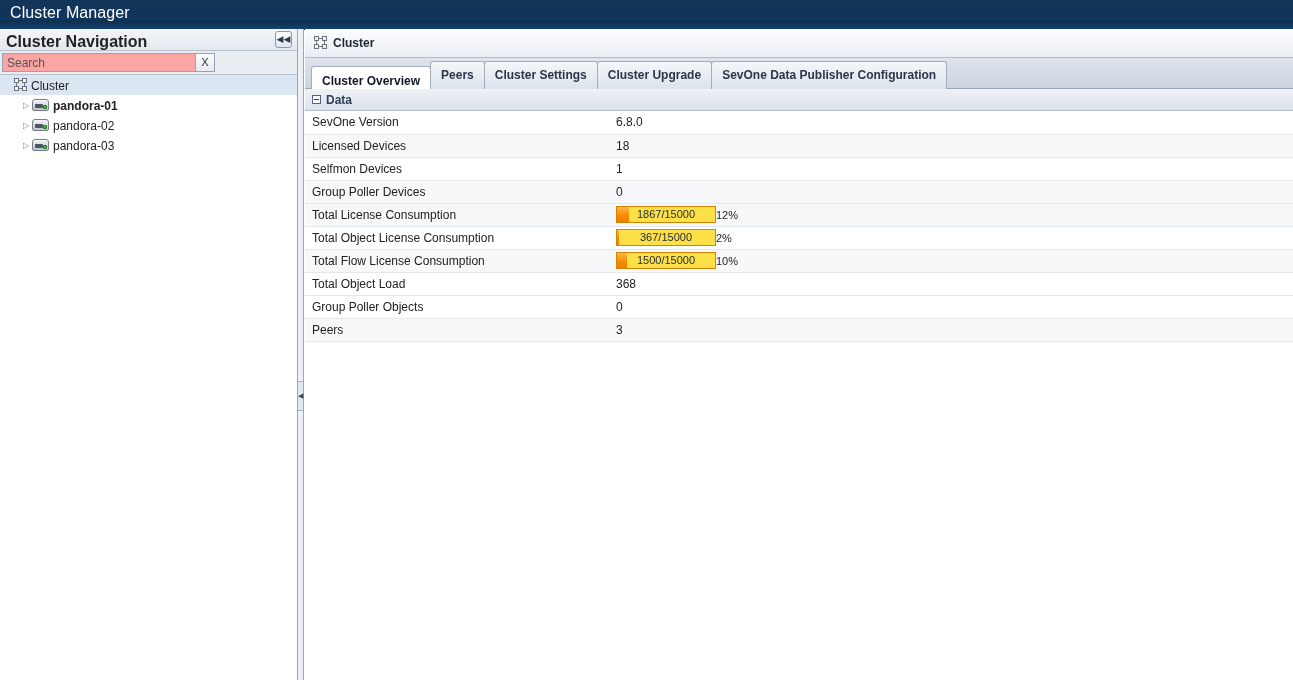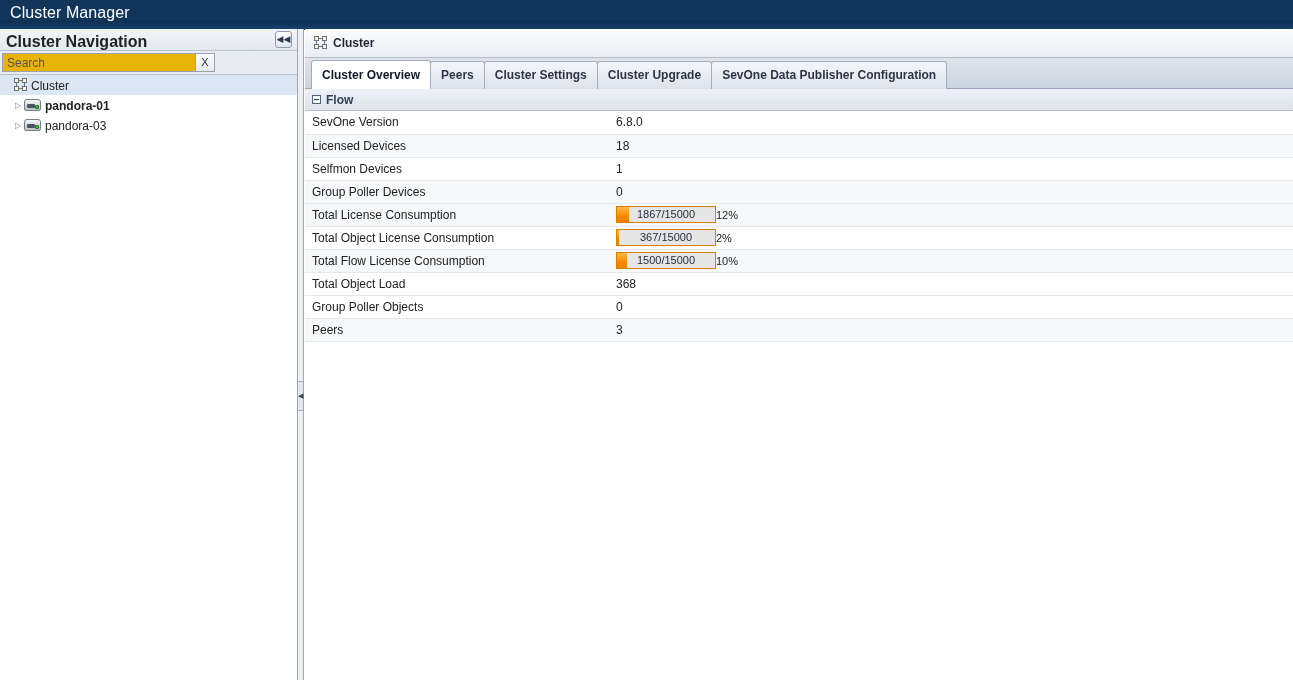--- a/index.html
+++ b/index.html
@@ -86,21 +86,21 @@
   .search-input {
     position: absolute;
     left: 2px; top: 2px;
     width: 194px; height: 19px;
     border: 1px solid #97a3b5;
     box-sizing: border-box;
     font-family: "Liberation Sans", sans-serif;
     font-size: 12px;
     padding: 0 4px;
     color: #333;
-    background: #eab308;
+    background: #fca5a5;
     outline: none;
   }
   .search-input::placeholder { color: #555; opacity: 1; }
   .search-clear {
     position: absolute;
     left: 196px; top: 2px;
     width: 19px; height: 19px;
     border: 1px solid #97a3b5;
     border-left: none;
     box-sizing: border-box;
@@ -118,21 +118,21 @@
     height: 20px;
     line-height: 20px;
     font-size: 12px;
     white-space: nowrap;
     cursor: pointer;
   }
   .tree-row.root {
     background: #dce5f2;
     padding-left: 14px;
   }
-  .tree-row.child { padding-left: 12px; }
+  .tree-row.child { padding-left: 20px; }
   .tree-row.selected-bold .node-label { font-weight: bold; }
   .twisty {
     display: inline-block;
     width: 12px;
     color: #7b8596;
     font-size: 8px;
     text-align: center;
     vertical-align: middle;
   }
   .node-label { vertical-align: middle; }
@@ -273,21 +273,21 @@
     box-sizing: border-box;
     cursor: pointer;
     vertical-align: top;
     margin-left: -1px;
   }
   .tab:first-child { margin-left: 0; }
   .tab.active {
     background: #ffffff;
     color: #111827;
     height: 29px;
-    margin-top: 2px;
+    margin-top: 8px;
     line-height: 28px;
   }
 
   .section-head {
     position: relative;
     height: 22px;
     line-height: 22px;
     background: linear-gradient(to bottom,#eef1f6 0%, #dde3ec 100%);
     border-bottom: 1px solid #b4bdcb;
     box-sizing: border-box;
@@ -329,21 +329,21 @@
   }
   .info-table td.k { width: 300px; padding-left: 7px; }
   .info-table td.v { padding-left: 4px; }
 
   .meter-wrap { display: flex; align-items: center; }
   .meter {
     position: relative;
     width: 100px; height: 17px;
     border: 1px solid #d78100;
     box-sizing: border-box;
-    background: #e5e5e5;
+    background: #fde047;
     overflow: hidden;
   }
   .meter .fill {
     position: absolute;
     left: 0; top: 0; bottom: 0;
     background: linear-gradient(to bottom,#ffb444 0%, #f58a00 60%, #ef8000 100%);
   }
   .meter .txt {
     position: absolute;
     left: 0; right: 0; top: 0; bottom: 0;
@@ -374,20 +374,21 @@
     </div>
 
     <div class="search-row">
       <input class="search-input" type="text" placeholder="Search" style="">
       <div class="search-clear">X</div>
     </div>
 
     <div class="tree" id="tree">
         <div class="tree-row root"><span class="ico-cluster"><i class="a"></i><i class="b"></i><i class="c"></i><i class="d"></i><u class="h1"></u><u class="h2"></u><u class="v1"></u><u class="v2"></u></span><span class="node-label">Cluster</span></div>
         <div class="tree-row child selected-bold"><span class="twisty">▷</span><span class="ico-server"><span class="slot"></span><span class="led"></span></span><span class="node-label">pandora-01</span></div>
+        <div class="tree-row child"><span class="twisty">▷</span><span class="ico-server"><span class="slot"></span><span class="led"></span></span><span class="node-label">pandora-02</span></div>
         <div class="tree-row child"><span class="twisty">▷</span><span class="ico-server"><span class="slot"></span><span class="led"></span></span><span class="node-label">pandora-03</span></div>
       </div>
   </div>
 
   <div class="splitter">
     <div class="grip">◀</div>
   </div>
 
   <div class="content">
 
@@ -401,21 +402,21 @@
           <u class="h2"></u>
           <u class="v1"></u>
           <u class="v2"></u>
       </span>
       <span class="crumb-label">Cluster</span>
     </div>
 
     <div class="tabbar" id="tabbar"><div class="tab active"><span>Cluster Overview</span></div><div class="tab"><span>Peers</span></div><div class="tab"><span>Cluster Settings</span></div><div class="tab"><span>Cluster Upgrade</span></div><div class="tab"><span>SevOne Data Publisher Configuration</span></div></div>
 
     <div class="section-head">
-      <span class="minus-box"></span><span>Flow</span>
+      <span class="minus-box"></span><span>Data</span>
     </div>
 
     <table class="info-table">
       <tbody id="info-body">
           <tr class="odd">
             <td class="k">SevOne Version</td>
             <td class="v">6.8.0</td>
           </tr>
           <tr class="even">
             <td class="k">Licensed Devices</td>

